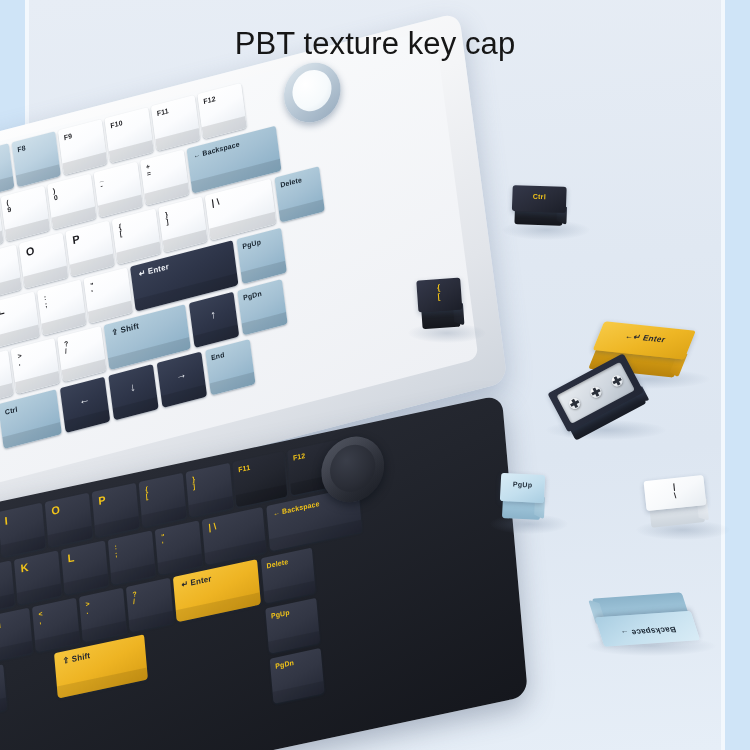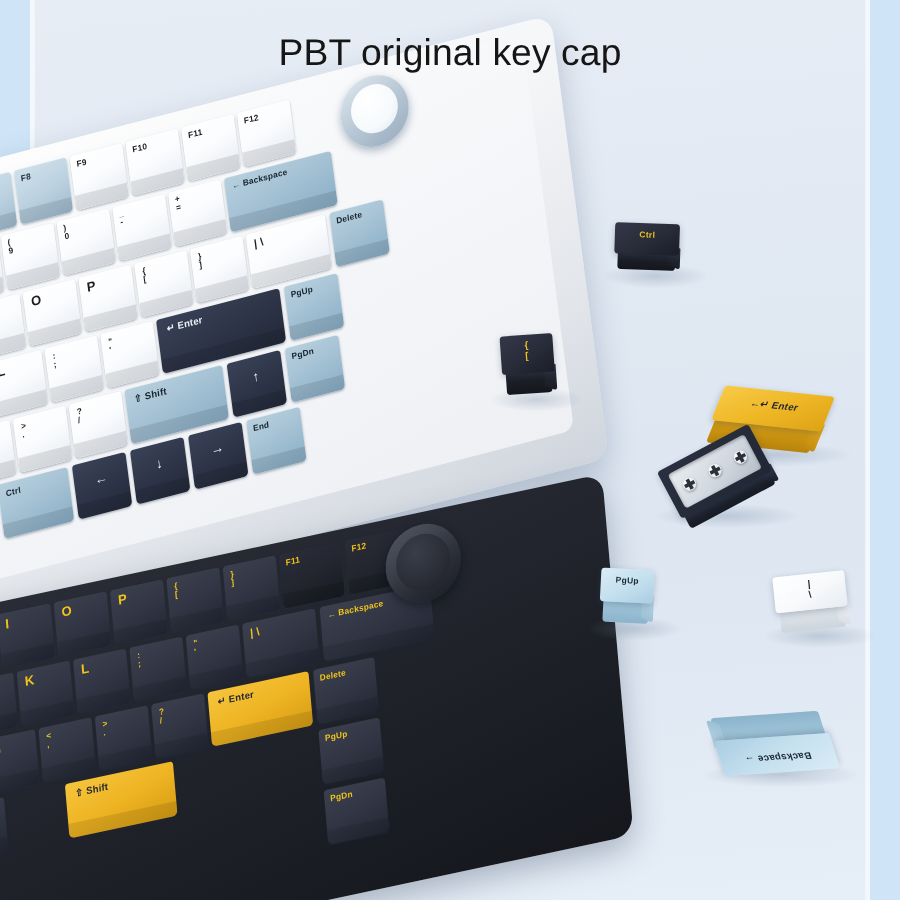--- a/index.html
+++ b/index.html
@@ -131,21 +131,21 @@
 
 <div id="stage">
 
   <div class="bgwash"></div>
   <div class="band left"></div>
   <div class="band right"></div>
   <div class="hairline l"></div>
   <div class="hairline r"></div>
 
   <div id="header">
-    <div id="title">PBT original key cap</div>
+    <div id="title">PBT texture key cap</div>
   </div>
 
   <div class="kb" id="lightkb" style="left: -150px; top: 178px; width: 640px; height: 380px; transform: rotate(-14.5deg) skewX(-7deg);">
       <div class="case" style="left: -10px; top: -8px; width: 640px; height: 370px; border-radius: 16px; background: linear-gradient(165deg, rgb(255, 255, 255) 0%, rgb(244, 245, 247) 40%, rgb(226, 229, 234) 75%, rgb(207, 213, 221) 100%); box-shadow: rgba(90, 110, 140, 0.33) 0px 10px 26px;"></div>
       <div class="case" style="left: 4px; top: 2px; width: 600px; height: 330px; border-radius: 10px; background: linear-gradient(165deg, rgb(251, 252, 253) 0%, rgb(238, 240, 244) 100%);"></div>
       <div class="kcap w-blue" style="left: 118px; top: 6px; width: 45px; height: 45px; box-shadow: rgba(30, 45, 65, 0.35) 0px 1px 2px;"></div>
       <div class="kcap w-blue" style="left: 166px; top: 6px; width: 45px; height: 45px; box-shadow: rgba(30, 45, 65, 0.35) 0px 1px 2px;">
         <div class="lg" style="font-size: 7px; left: 5px; top: 5px;">F8</div>
       </div>
       <div class="kcap w-white" style="left: 214px; top: 6px; width: 45px; height: 45px; box-shadow: rgba(30, 45, 65, 0.35) 0px 1px 2px;">

